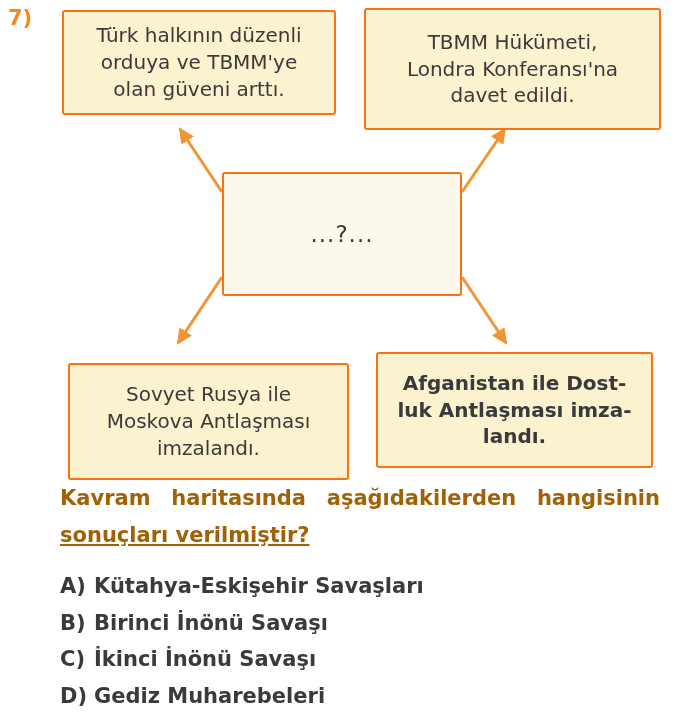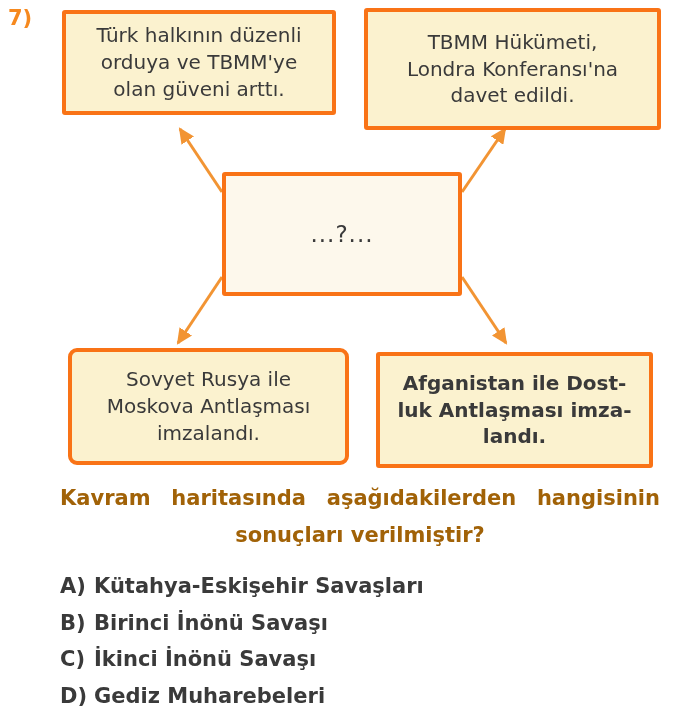--- a/index.html
+++ b/index.html
@@ -16,59 +16,59 @@
     position: absolute;
     left: 8px;
     top: 6px;
     font-size: 21px;
     font-weight: bold;
     color: #f6891e;
   }
   .box {
     position: absolute;
     box-sizing: border-box;
-    border: 4px solid #f97316;
+    border: 2px solid #f97316;
     background: #fbf2cf;
     border-radius: 3px;
     display: flex;
     align-items: center;
     justify-content: center;
     text-align: center;
   }
   .box-text {
     white-space: pre-line;
     font-size: 20px;
     line-height: 1.34;
     color: #3a3a3a;
     padding: 2px 4px;
   }
   .box-tl { left: 62px;  top: 10px;  width: 274px; height: 105px; }
   .box-tr { left: 364px; top: 8px;   width: 297px; height: 122px; }
   .box-c  { left: 222px; top: 172px; width: 240px; height: 124px; background: #fdf8ec; }
-  .box-bl { left: 68px;  top: 348px; width: 281px; height: 117px; border-radius: 9px; }
+  .box-bl { left: 68px;  top: 363px; width: 281px; height: 117px; }
   .box-br { left: 376px; top: 352px; width: 277px; height: 116px; font-weight: bold; }
   .center-text { font-size: 23px; letter-spacing: 1px; }
   .arrows {
     position: absolute;
     left: 0; top: 0;
     width: 684px; height: 716px;
     pointer-events: none;
   }
   .question {
     position: absolute;
     left: 60px;
     top: 480px;
     width: 600px;
     font-size: 21px;
     font-weight: bold;
     line-height: 37px;
     color: #a16207;
   }
   .q-line1 { text-align: justify; text-align-last: justify; }
-  .q-line2 { text-align: center; }
+  .q-line2 { text-align: left; text-decoration: underline; }
   .options {
     position: absolute;
     left: 60px;
     top: 568px;
     width: 600px;
   }
   .option-row {
     display: flex;
     align-items: baseline;
     height: 36.5px;

